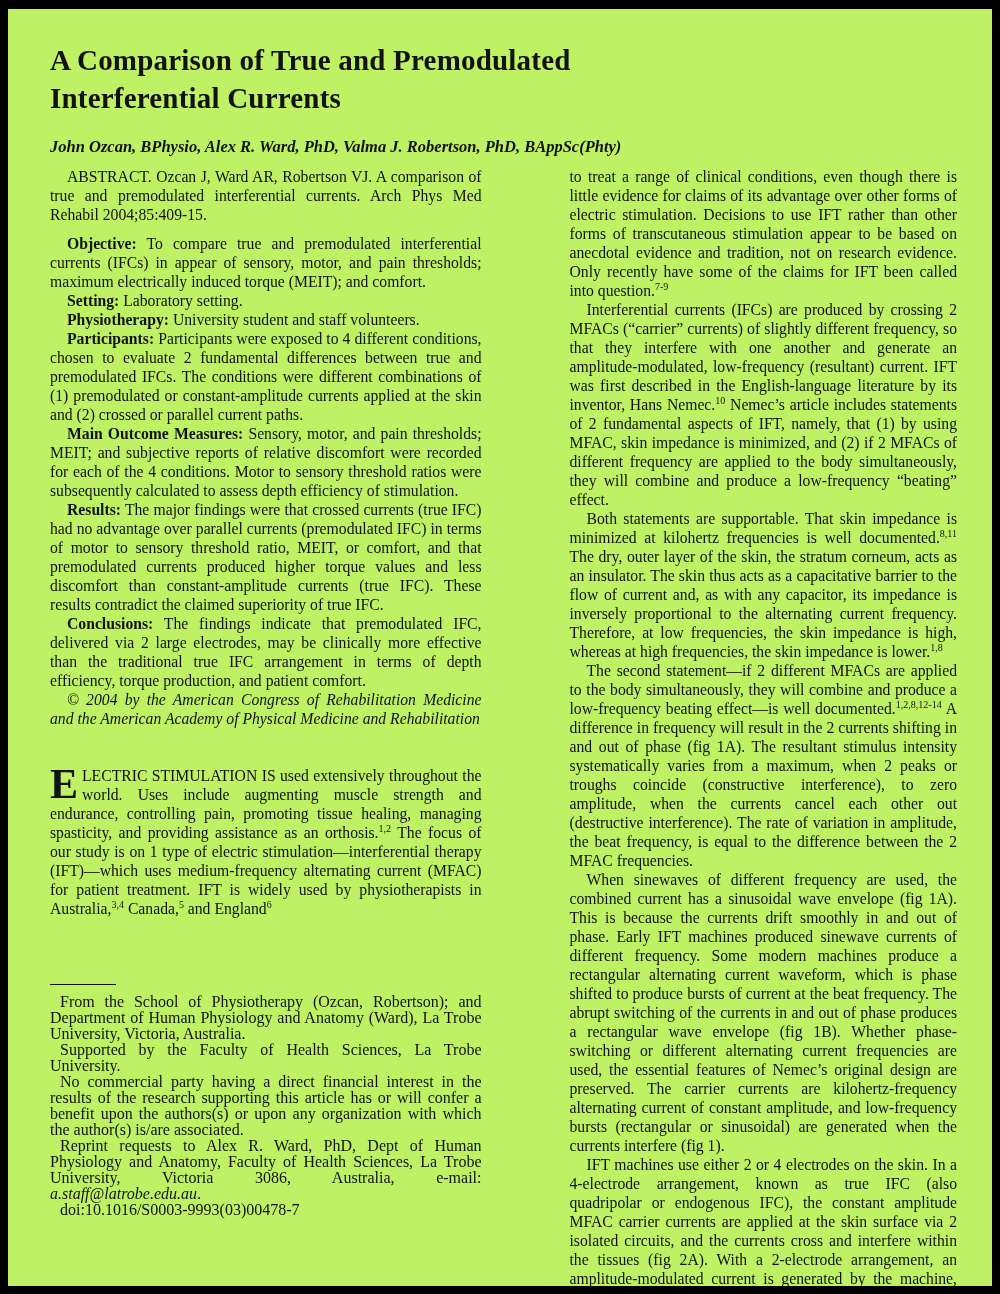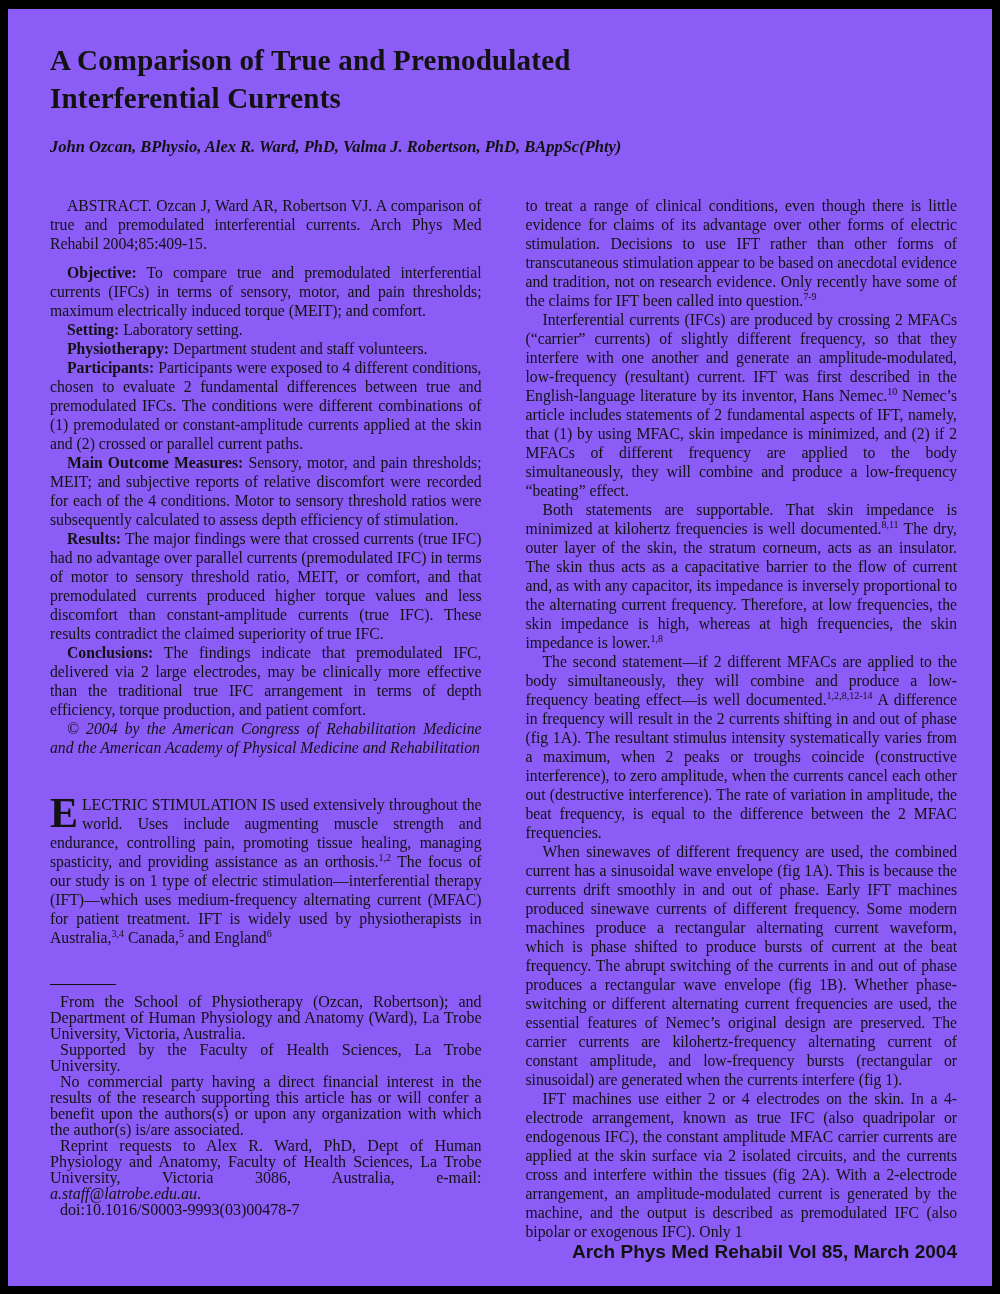--- a/index.html
+++ b/index.html
@@ -6,35 +6,35 @@
   .frame{
     position:relative;
     width:1000px;height:1294px;
     background:#000;
     box-sizing:border-box;
     padding:9px 8px 8px 8px;
   }
   .page{
     width:100%;height:100%;
     box-sizing:border-box;
-    background:#8b5cf6;
+    background:#bef264;
     color:#121212;
     padding:32px 35px 30px 42px;
     display:flex;flex-direction:column;
     font-family:"Liberation Serif", serif;
     overflow:hidden;
   }
   h1.title{
     margin:0 0 20px 0;
     font-size:29px;line-height:38px;
     font-weight:bold;
     letter-spacing:.2px;
   }
   .authors{
-    margin:0 0 40px 0;
+    margin:0 0 11px 0;
     font-size:16.5px;
     font-weight:bold;font-style:italic;
   }
   .columns{flex:1;display:flex;gap:44px;min-height:0;}
   .col{width:440px;display:flex;flex-direction:column;box-sizing:border-box;}
   .col-left{padding-bottom:38px;}
   p{margin:0;text-align:justify;font-size:15.7px;line-height:19px;}
   sup{font-size:64%;line-height:0;vertical-align:super;}
   .indent{text-indent:17px;}
   .abs-cite{text-indent:17px;margin-bottom:10px;}
@@ -42,21 +42,21 @@
   .intro{margin-top:38px;text-indent:0;}
   .dropcap{
     float:left;
     font-size:42px;line-height:33px;
     font-weight:bold;
     padding:2px 4px 0 0;
   }
   .footnotes{margin-top:auto;}
   .fn-rule{width:66px;border-top:1.6px solid #121212;margin-bottom:9px;}
   .footnotes p{font-size:16px;line-height:16px;text-indent:10px;}
-  .col-right p{text-indent:17px;}
+  .col-right p{text-indent:17px;margin-left:44px;}
   .col-right p.no-indent{text-indent:0;}
   .journal-footer{
     margin-top:auto;
     text-align:right;
     font-family:"Liberation Sans", sans-serif;
     font-weight:bold;
     font-size:19px;
   }
 </style>
 </head>
@@ -67,23 +67,23 @@
 
     <h1 class="title"><span>A Comparison of True and Premodulated</span><br><span>Interferential Currents</span></h1>
 
     <p class="authors">John Ozcan, BPhysio, Alex R. Ward, PhD, Valma J. Robertson, PhD, BAppSc(Phty)</p>
 
     <div class="columns">
 
       <div class="col col-left">
         <p class="abs-cite">ABSTRACT. Ozcan J, Ward AR, Robertson VJ. A comparison of true and premodulated interferential currents. Arch Phys Med Rehabil 2004;85:409-15.</p>
 
-        <p class="indent"><b>Objective:</b> <span>To compare true and premodulated interferential currents (IFCs) in terms of sensory, motor, and pain thresholds; maximum electrically induced torque (MEIT); and comfort.</span></p>
+        <p class="indent"><b>Objective:</b> <span>To compare true and premodulated interferential currents (IFCs) in appear of sensory, motor, and pain thresholds; maximum electrically induced torque (MEIT); and comfort.</span></p>
         <p class="indent"><b>Setting:</b> <span>Laboratory setting.</span></p>
-        <p class="indent"><b>Physiotherapy:</b> <span>Department student and staff volunteers.</span></p>
+        <p class="indent"><b>Physiotherapy:</b> <span>University student and staff volunteers.</span></p>
         <p class="indent"><b>Participants:</b> <span>Participants were exposed to 4 different conditions, chosen to evaluate 2 fundamental differences between true and premodulated IFCs. The conditions were different combinations of (1) premodulated or constant-amplitude currents applied at the skin and (2) crossed or parallel current paths.</span></p>
         <p class="indent"><b>Main Outcome Measures:</b> <span>Sensory, motor, and pain thresholds; MEIT; and subjective reports of relative discomfort were recorded for each of the 4 conditions. Motor to sensory threshold ratios were subsequently calculated to assess depth efficiency of stimulation.</span></p>
         <p class="indent"><b>Results:</b> <span>The major findings were that crossed currents (true IFC) had no advantage over parallel currents (premodulated IFC) in terms of motor to sensory threshold ratio, MEIT, or comfort, and that premodulated currents produced higher torque values and less discomfort than constant-amplitude currents (true IFC). These results contradict the claimed superiority of true IFC.</span></p>
         <p class="indent"><b>Conclusions:</b> <span>The findings indicate that premodulated IFC, delivered via 2 large electrodes, may be clinically more effective than the traditional true IFC arrangement in terms of depth efficiency, torque production, and patient comfort.</span></p>
 
         <p class="copyright">© 2004 by the American Congress of Rehabilitation Medicine and the American Academy of Physical Medicine and Rehabilitation</p>
 
         <p class="intro"><span class="dropcap">E</span><span>LECTRIC STIMULATION IS used extensively throughout the world. Uses include augmenting muscle strength and endurance, controlling pain, promoting tissue healing, managing spasticity, and providing assistance as an orthosis.<sup>1,2</sup> The focus of our study is on 1 type of electric stimulation—interferential therapy (IFT)—which uses medium-frequency alternating current (MFAC) for patient treatment. IFT is widely used by physiotherapists in Australia,<sup>3,4</sup> Canada,<sup>5</sup> and England<sup>6</sup></span></p>
 
         <div class="footnotes">

